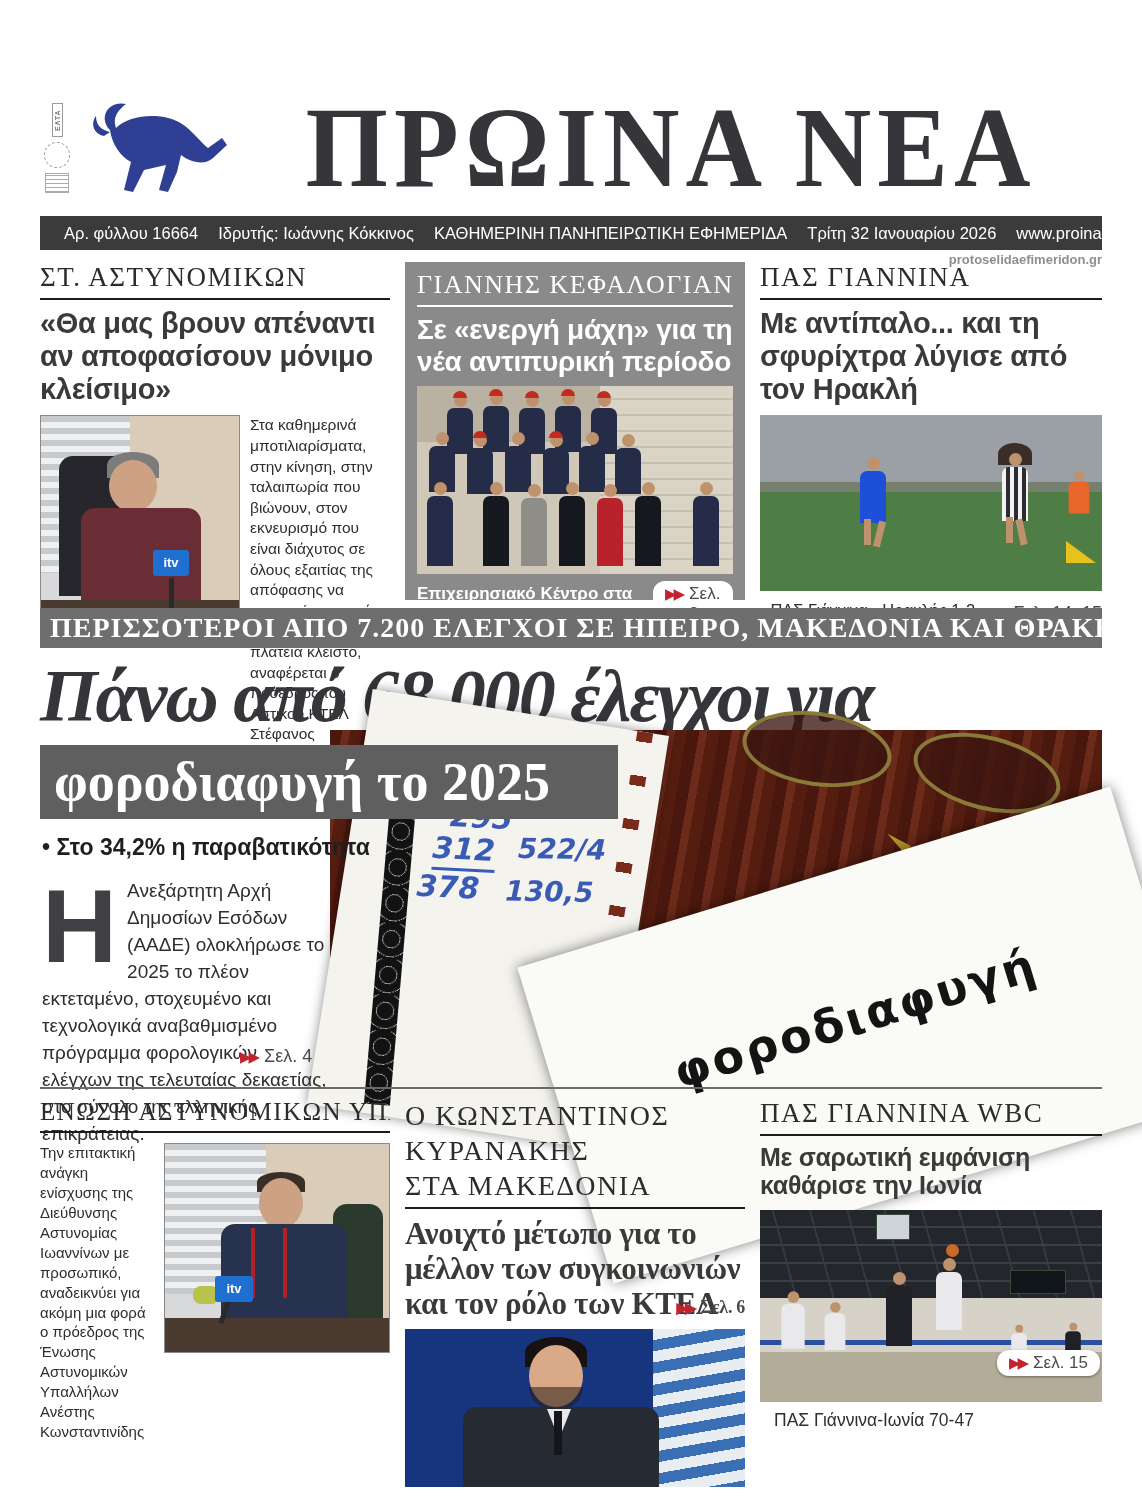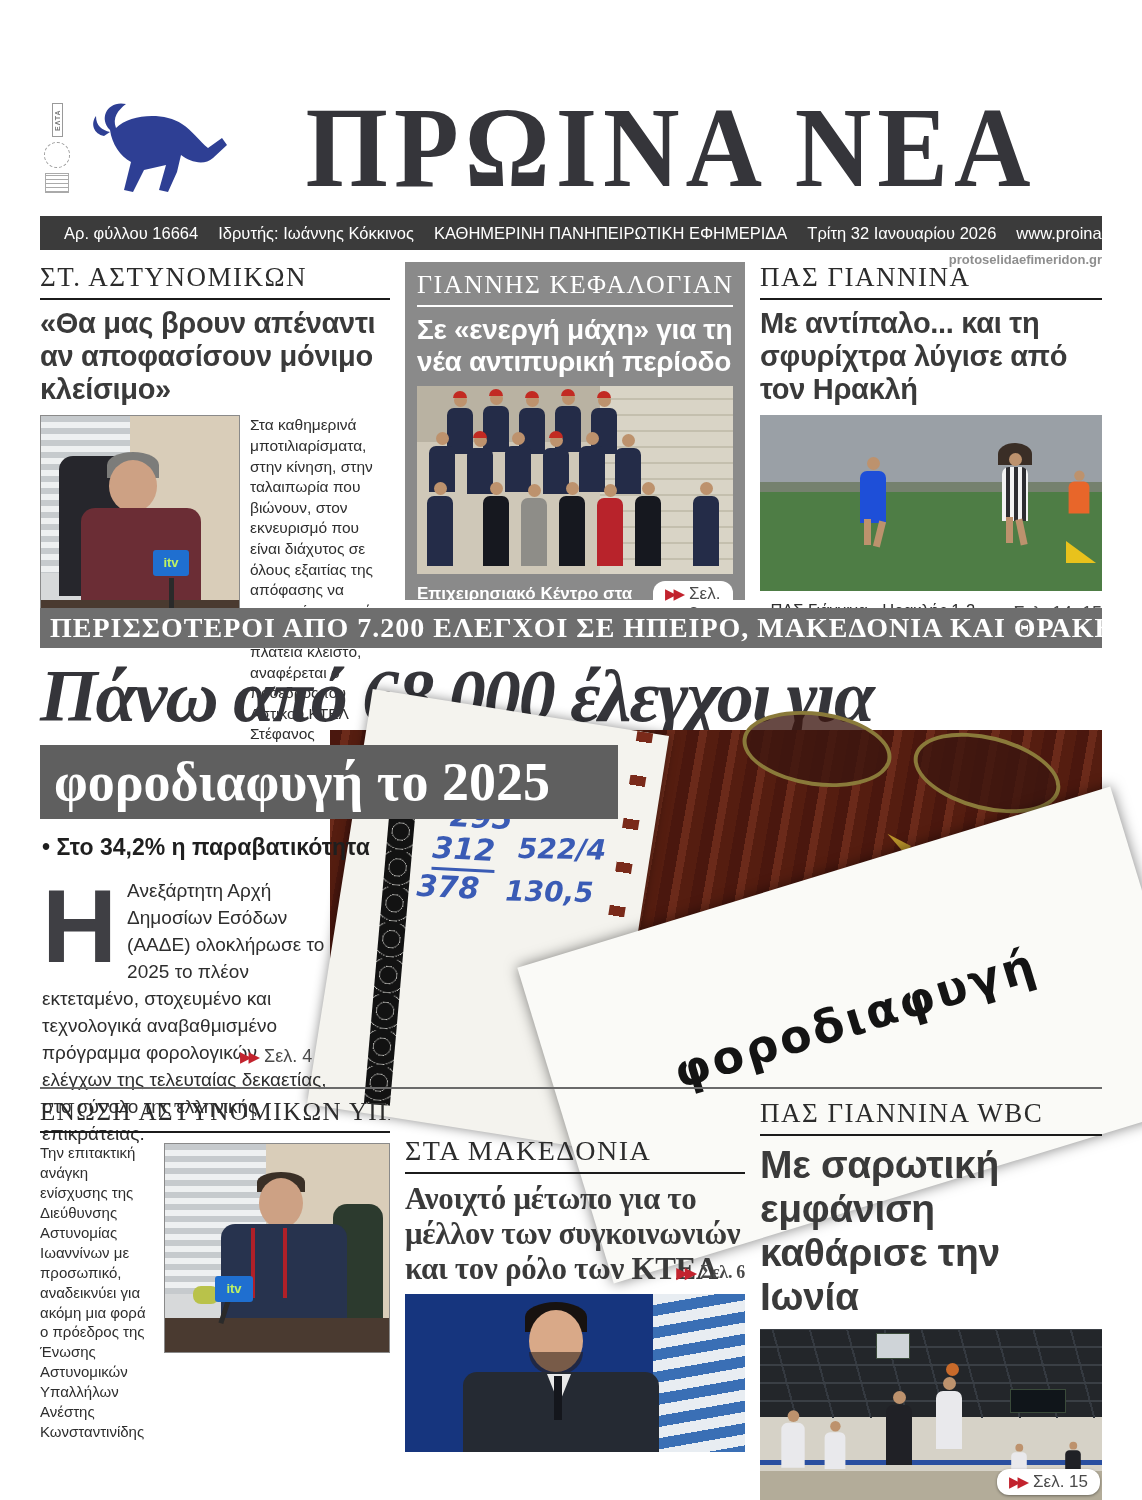--- a/index.html
+++ b/index.html
@@ -81,21 +81,21 @@
   .b1 { position:absolute; left:0; top:0; width:350px; }
   .b1 .media-row { display:flex; gap:10px; margin-top:10px; }
   .b1 .photo { width:226px; height:210px; flex:none; }
   .b1 .small-body { font-size:15px; width:114px; }
   .b2 { position:absolute; left:365px; top:0; width:340px; }
   .b2 .kicker { white-space:normal; line-height:1.25; font-size:28px; }
   .b2 .headline { font-size:31px; position:relative; padding-right:0;font-family:Liberation Serif, serif; }
   .b2 .pageref.inline { position:absolute; right:0; bottom:4px; }
   .b2 .photo { width:340px; height:158px; margin-top:8px; }
   .b3 { position:absolute; left:720px; top:0; width:342px; }
-  .b3 .headline { font-size:39px; }
+  .b3 .headline { font-size:25px; }
   .b3 .photo { width:342px; height:192px; margin-top:10px; }
   .b3 .caption { font-size:17.5px; color:#2e2e2e; margin-top:8px;margin-left:14px; }
   .b3 .pill { position:absolute; right:2px; bottom:26px; box-shadow:0 1px 3px rgba(0,0,0,.4); }
 
   
   .person { position:absolute; width:26px; }
   .person::before { content:""; display:block; width:13px; height:13px; border-radius:50%; background:#bd926d; margin:0 auto 1px; }
   .person .torso { width:26px; height:46px; border-radius:7px 7px 0 0; background:#242c48; }
   .redhat::after { content:""; position:absolute; top:-3px; left:6px; width:14px; height:7px; border-radius:7px 7px 0 0; background:#c22a22; }
   .t-gray .torso { background:#8e8d88; }
@@ -112,21 +112,21 @@
   }
   .ph-fire .wall { position:absolute; right:0; top:0; width:42%; height:100%; background:repeating-linear-gradient(0deg,#d9d4c6 0 14px,#c4bfae 14px 16px); }
 
   .ph-soccer { background:linear-gradient(180deg,#9aa0a6 0 38%, #75816e 38% 44%, #4e7d45 44% 100%); }
   .flagtri { position:absolute; right:6px; bottom:28px; width:0; height:0; border-left:30px solid #e8c21c; border-top:22px solid transparent; }
   .legline { position:absolute; width:7px; height:26px; background:#bd926d; }
 
   .ph-office { background:linear-gradient(90deg,#d7d9da 0 45%, #d9cdb9 45% 100%); }
   .blinds { position:absolute; left:0; top:0; width:45%; height:72%; background:repeating-linear-gradient(180deg,#c6cacd 0 6px,#eef0f1 6px 12px); }
   .desk { position:absolute; left:0; bottom:0; width:100%; height:34px; background:#4a3a30; }
-  .mic-cube { position:absolute; background:#1f6fd0; color:#bef264; font-weight:bold; text-align:center; border-radius:3px; }
+  .mic-cube { position:absolute; background:#1f6fd0; color:#ffffff; font-weight:bold; text-align:center; border-radius:3px; }
   .mic-stem { position:absolute; width:5px; background:#2a2a2a; }
   .head { position:absolute; border-radius:50%; background:#cda184; }
   .hair { position:absolute; border-radius:50% 50% 0 0; background:#5a5a58; }
   .body-shape { position:absolute; border-radius:14px 14px 0 0; }
 
   .ph-flag { background:#16357e; }
   .flagstripes { position:absolute; right:0; top:0; width:92px; height:100%; background:repeating-linear-gradient(170deg,#e8edf2 0 11px,#3a6fb5 11px 22px); }
 
   .ph-basket { background:linear-gradient(180deg,#23262a 0 46%, #d6d2c7 46% 74%, #b3ac99 74% 100%); }
   .truss { position:absolute; left:0; top:0; width:100%; height:46%; background:repeating-linear-gradient(0deg,transparent 0 16px,#3a3f45 16px 18px), repeating-linear-gradient(75deg,transparent 0 34px,#343940 34px 36px); }
@@ -348,21 +348,21 @@
           <div class="desk"></div>
           <div class="mic-stem" style="left:58px; top:150px; height:30px; transform:rotate(18deg);"></div>
           <div style="position:absolute; left:28px; top:142px; width:26px; height:18px; border-radius:8px; background:#b9c24a;"></div>
           <div class="mic-cube" style="left:50px; top:132px; width:38px; height:26px; font-size:13px; line-height:26px;">itv</div>
         </div>
       </div>
     </div>
 
     <div class="b2">
       <div class="kicker" style="border-bottom:none; padding-bottom:0;">
-        <br>
+        <span>Ο ΚΩΝΣΤΑΝΤΙΝΟΣ ΚΥΡΑΝΑΚΗΣ</span><br>
         <span>ΣΤΑ ΜΑΚΕΔΟΝΙΑ</span>
       </div>
       <div style="border-bottom:2px solid #1b1b1b; margin-top:4px;"></div>
       <div class="headline">
         <span>Ανοιχτό μέτωπο για το μέλλον των συγκοινωνιών και τον ρόλο των ΚΤΕΛ</span>
         <span class="pageref inline">
           <span class="arr">▶▶</span>
           <span>Σελ. 6</span>
         </span>
       </div>

